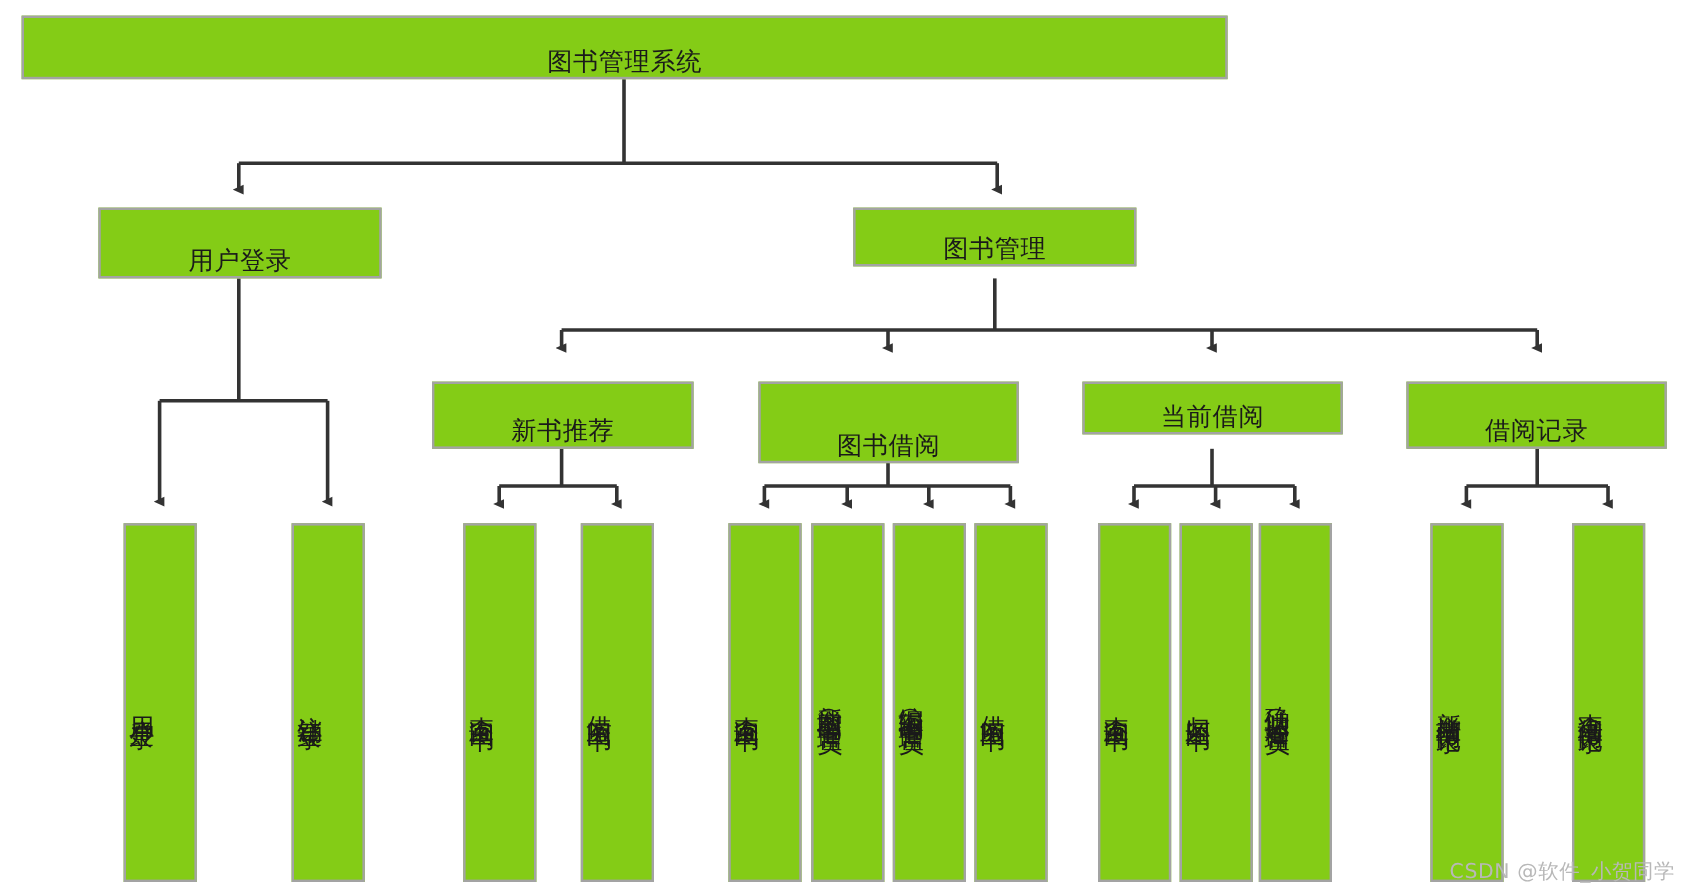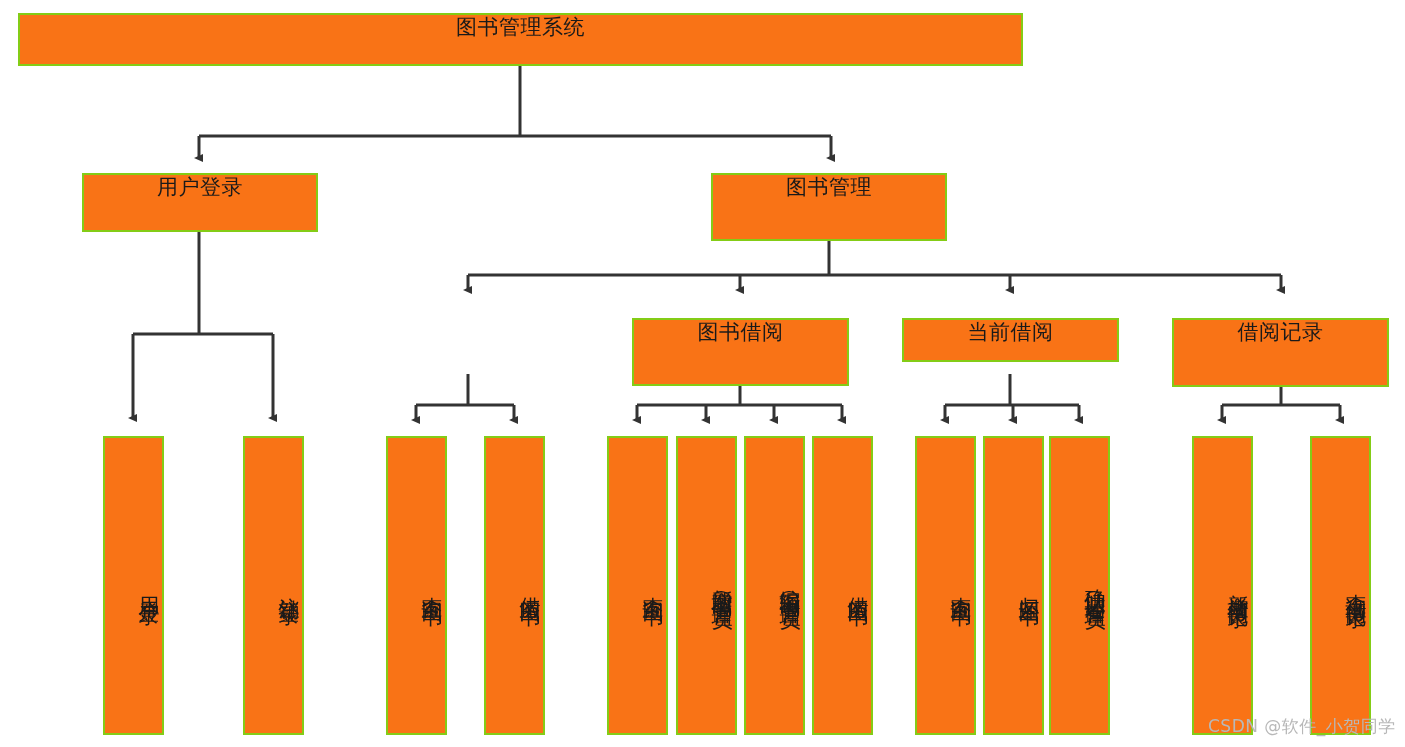--- a/index.html
+++ b/index.html
@@ -13,24 +13,24 @@
   #canvas {
     position: relative;
     width: 1405px;
     height: 747px;
     background: #ffffff;
     overflow: hidden;
   }
   .node {
     position: absolute;
     box-sizing: border-box;
-    border: 2px solid #84cc16;
-    background: #f97316;
+    border: 2px solid #a3a3a3;
+    background: #84cc16;
     display: flex;
-    align-items: flex-start;
+    align-items: flex-end;
     justify-content: center;
     color: #1a1a1a;
   }
   .node.horiz {
     font-size: 21px;
     letter-spacing: 0.5px;
     line-height: 1.2;
     text-align: center;
   }
   .node.vert {
@@ -119,31 +119,34 @@
     </g>
   </svg>
 
   <div class="node horiz" style="left:18px; top:13px; width:1005px; height:53px;">
     <span>图书管理系统</span>
   </div>
 
   <div class="node horiz" style="left:82px; top:173px; width:236px; height:59px;">
     <span>用户登录</span>
   </div>
-  <div class="node horiz" style="left:711px; top:173px; width:236px; height:68px;">
+  <div class="node horiz" style="left:711px; top:173px; width:236px; height:49px;">
     <span>图书管理</span>
   </div>
 
+  <div class="node horiz" style="left:360px; top:318px; width:218px; height:56px;">
+    <span>新书推荐</span>
+  </div>
   <div class="node horiz" style="left:632px; top:318px; width:217px; height:68px;">
     <span>图书借阅</span>
   </div>
   <div class="node horiz" style="left:902px; top:318px; width:217px; height:44px;">
     <span>当前借阅</span>
   </div>
-  <div class="node horiz" style="left:1172px; top:318px; width:217px; height:69px;">
+  <div class="node horiz" style="left:1172px; top:318px; width:217px; height:56px;">
     <span>借阅记录</span>
   </div>
 
   <div class="node vert" style="left:103px; top:436px; width:61px; height:299px;">
     <span class="vtext">用户登录</span>
   </div>
   <div class="node vert" style="left:243px; top:436px; width:61px; height:299px;">
     <span class="vtext">注销登录</span>
   </div>
 

